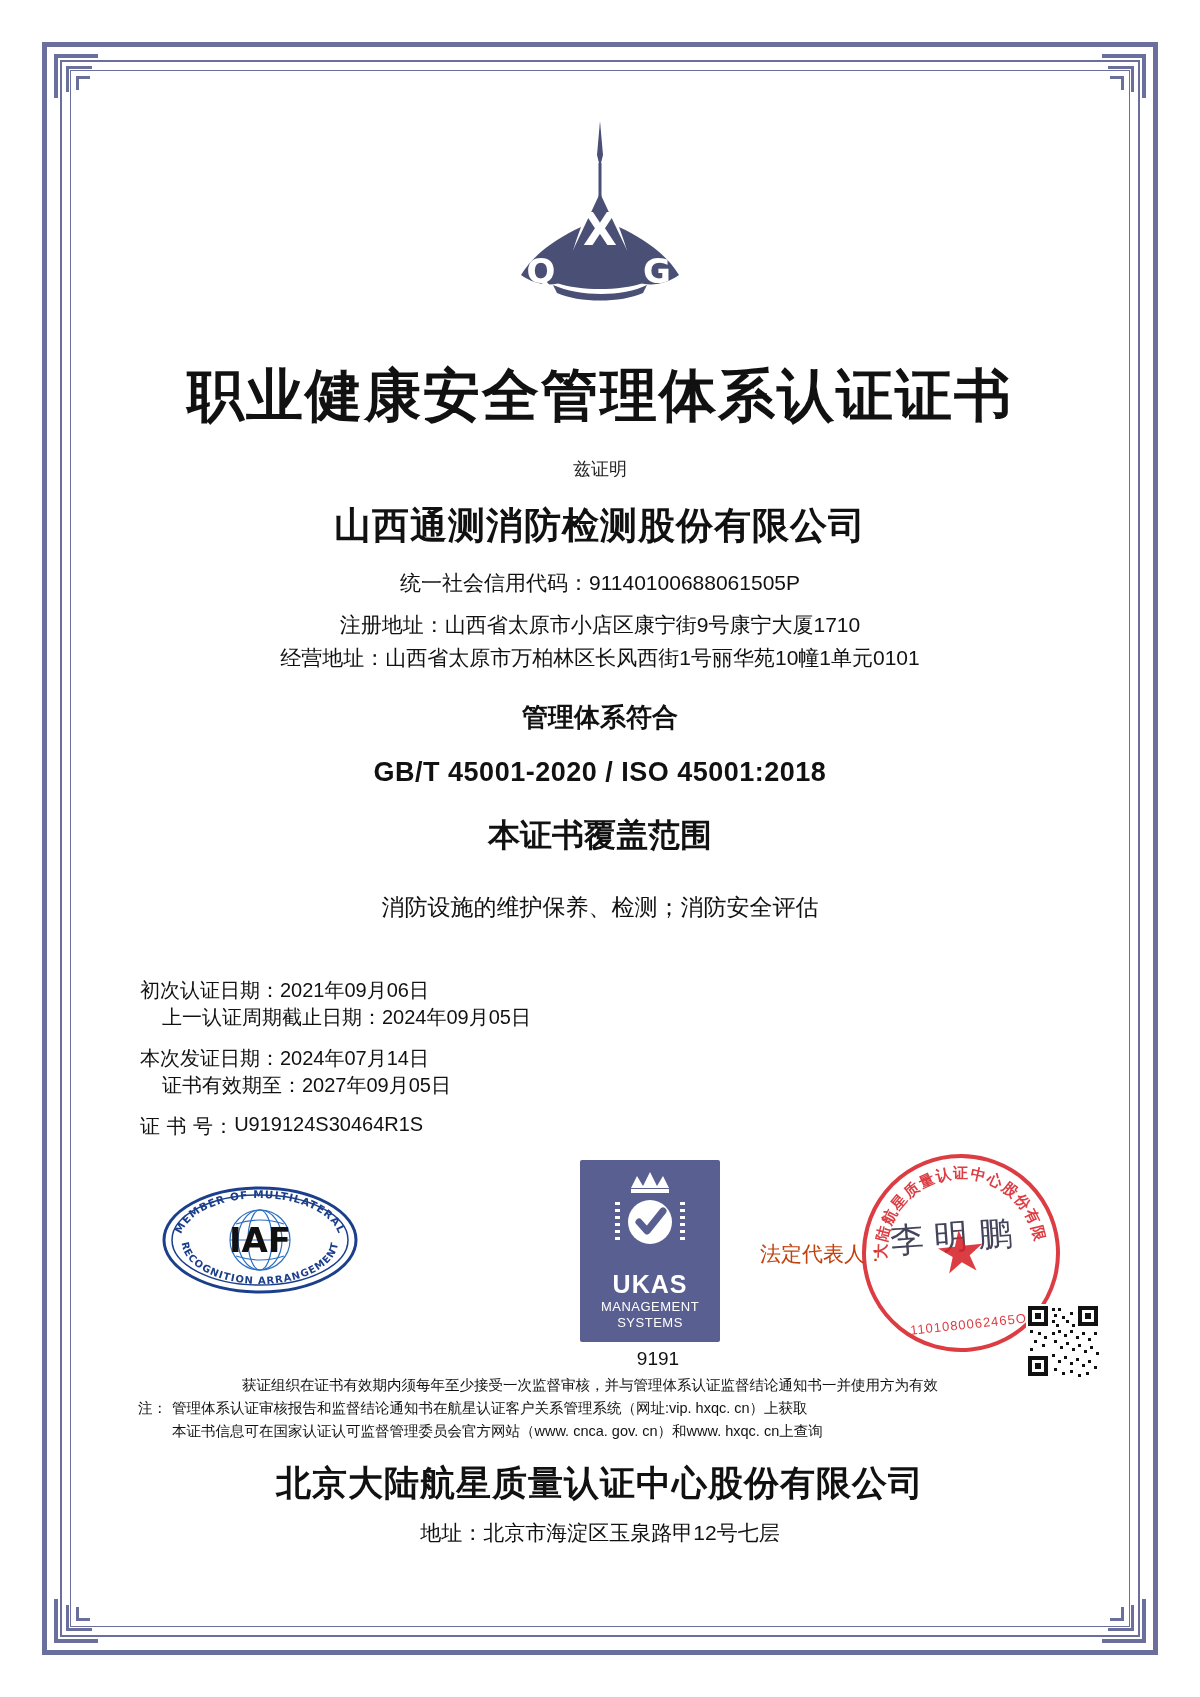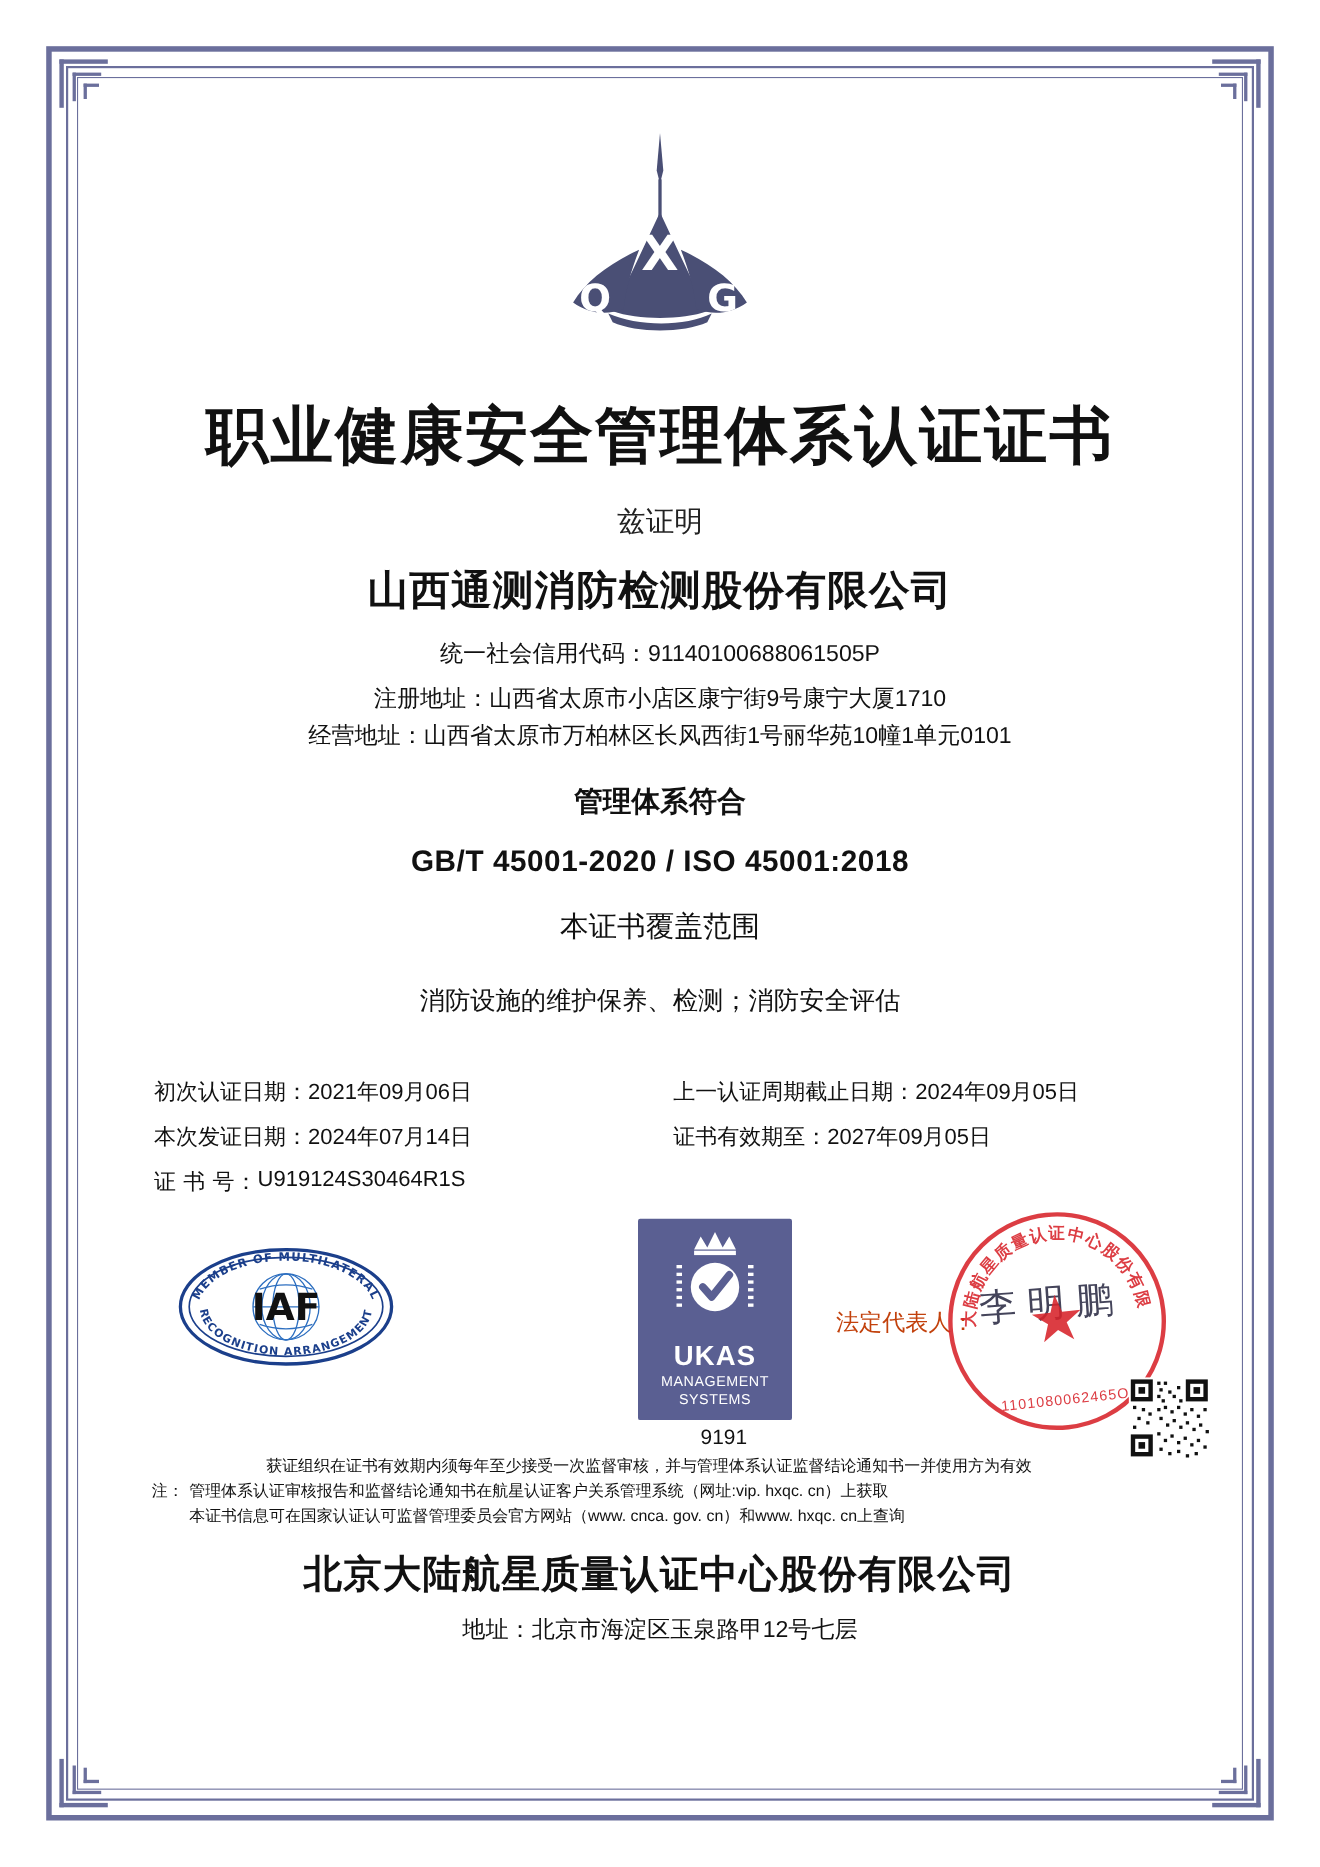--- a/index.html
+++ b/index.html
@@ -84,21 +84,21 @@
   .cert-title {
     font-size: 57px;
     font-weight: bold;
     letter-spacing: 2px;
     color: #111;
     margin-top: 8px;
     font-family: "DejaVu Sans", "Liberation Sans", sans-serif;
   }
 
   .hereby {
-    font-size: 26px;
+    font-size: 18px;
     margin-top: 22px;
     color: #222;
   }
 
   .company {
     font-size: 37px;
     font-weight: bold;
     margin-top: 20px;
     letter-spacing: 1px;
     color: #111;
@@ -126,22 +126,22 @@
 
   .standard {
     font-size: 27px;
     font-weight: bold;
     margin-top: 22px;
     letter-spacing: 0.5px;
     color: #111;
   }
 
   .scope-title {
-    font-size: 26px;
-    font-weight: normal;
+    font-size: 32px;
+    font-weight: bold;
     margin-top: 26px;
     color: #111;
   }
 
   .scope-text {
     font-size: 23px;
     margin-top: 34px;
     color: #111;
   }
 
@@ -149,20 +149,21 @@
   .dates {
     margin-top: 54px;
     font-size: 20px;
     color: #111;
     text-align: left;
     padding: 0 38px 0 40px;
   }
   .date-row {
     display: flex;
     margin-bottom: 14px;
+    flex-direction: column;
   }
   .date-cell {
     width: 50%;
     white-space: nowrap;
   }
   .date-cell.right {
     padding-left: 22px;
   }
   .label-spaced {
     letter-spacing: 0.5px;

